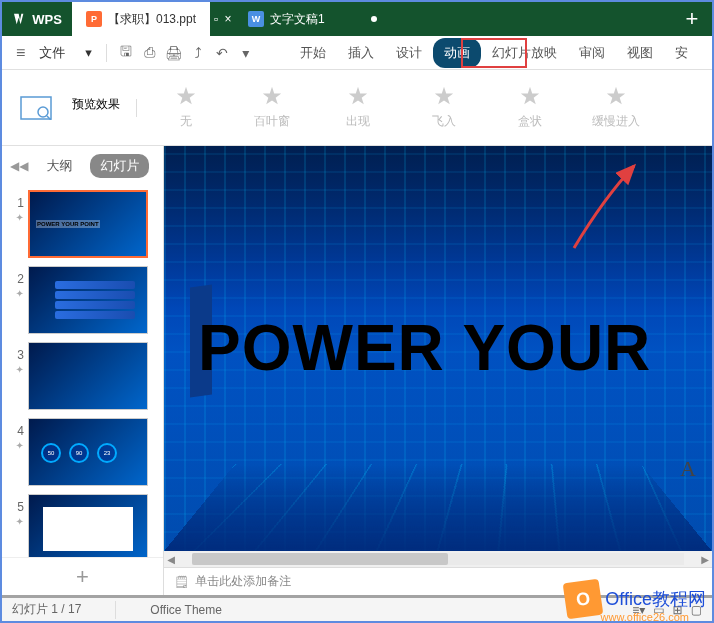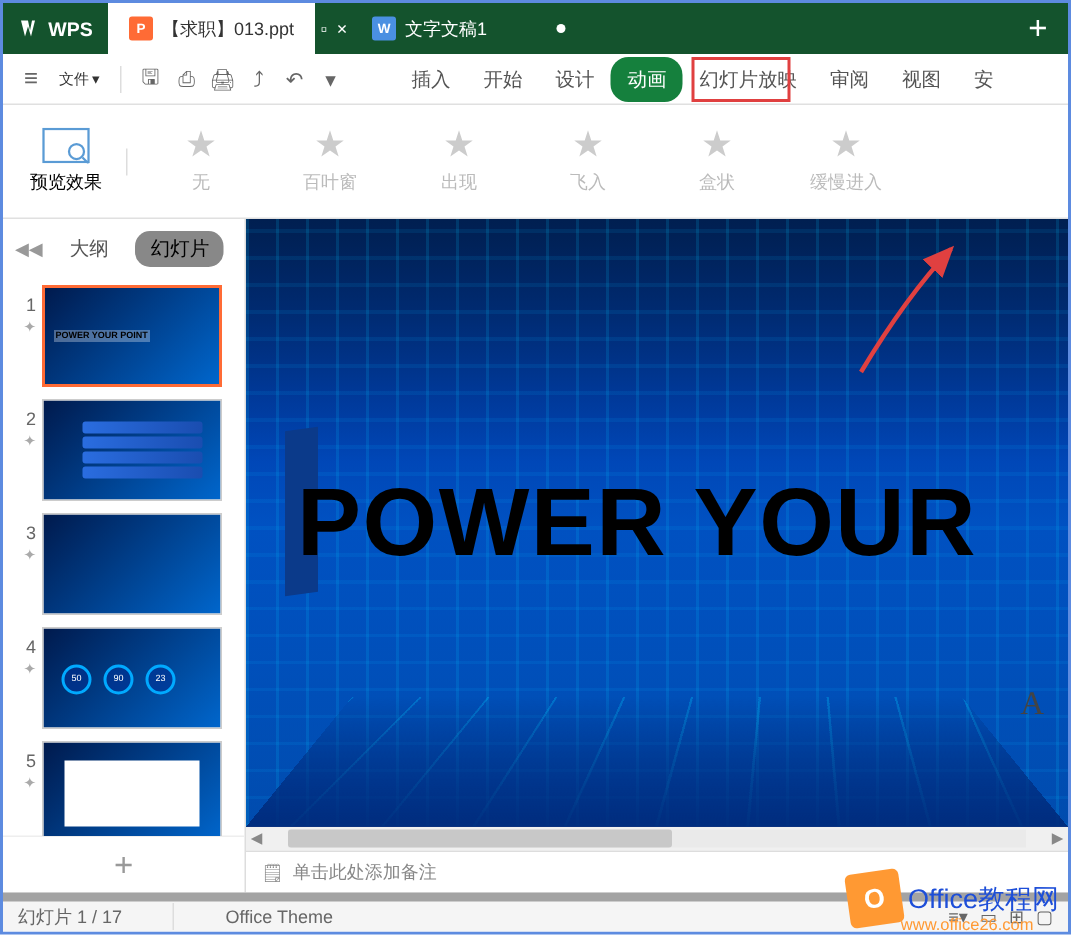--- a/index.html
+++ b/index.html
@@ -13,41 +13,41 @@
     .tab.active { background: #fff; color: #333; }
     .tab-icon { width: 16px; height: 16px; display: flex; align-items: center; justify-content: center; }
     .tab.active .tab-icon.ppt { background: #ff6b35; color: #fff; font-size: 9px; font-weight: bold; border-radius: 2px; }
     .tab-icon.doc { background: #4a90e2; color: #fff; font-size: 9px; font-weight: bold; border-radius: 2px; }
     .tab-badge { width: 6px; height: 6px; background: #fff; border-radius: 50%; margin-left: 40px; }
     .newtab { width: 40px; display: flex; align-items: center; justify-content: center; color: #fff; font-size: 22px; cursor: pointer; }
     .tab-sep { width: 12px; display:flex; align-items:center; justify-content:center; color:#fff; }
     
     .menubar { height: 34px; background: #fff; border-bottom: 1px solid #e0e0e0; display: flex; align-items: center; padding: 0 8px; gap: 2px; position: relative; }
     .hamburger { font-size: 16px; color: #666; padding: 0 6px; cursor: pointer; }
-    .file-menu { font-size: 10px; color: #333; padding: 0 6px; cursor: pointer; display: flex; align-items: center; gap: 2px; }
+    .file-menu { font-size: 13px; color: #333; padding: 0 6px; cursor: pointer; display: flex; align-items: center; gap: 20px; }
     .vsep { width: 1px; height: 18px; background: #ddd; margin: 0 6px; }
     .qat-icon { width: 22px; height: 22px; display: flex; align-items: center; justify-content: center; color: #666; cursor: pointer; font-size: 14px; }
     .menu-items { display: flex; margin-left: 30px; gap: 0; }
     .menu-item { padding: 6px 11px; font-size: 13px; color: #555; cursor: pointer; border-radius: 12px; }
-    .menu-item.active { background: #15803d; color: #fff; }
+    .menu-item.active { background: #0c4a6e; color: #fff; }
     .red-box { position: absolute; border: 2px solid #e04040; width: 66px; height: 30px; left: 459px; top: 2px; pointer-events: none; }
     
     .ribbon { height: 76px; background: #fff; display: flex; align-items: center; padding: 0 8px; border-bottom: 1px solid #e0e0e0; }
-    .preview-btn { display: flex; flex-direction: column; align-items: center; gap: 4px; padding: 0 10px; cursor: pointer; }
+    .preview-btn { display: flex; flex-direction: row; gap: 20px; padding: 0 10px; cursor: pointer; }
     .preview-btn svg { width: 32px; height: 24px; }
     .anim-list { display: flex; flex: 1; gap: 0; }
     .anim-item { display: flex; flex-direction: column; align-items: center; gap: 6px; width: 86px; color: #bbb; cursor: pointer; }
     .anim-item svg { width: 22px; height: 22px; fill: #ccc; }
     
     .workspace { display: flex; height: calc(100% - 34px - 34px - 76px - 26px); }
     .sidebar { width: 162px; background: #fff; border-right: 1px solid #ddd; display: flex; flex-direction: column; }
     .side-header { display: flex; align-items: center; padding: 8px; gap: 8px; }
     .side-collapse { color: #999; cursor: pointer; font-size: 12px; }
     .side-tab { font-size: 13px; color: #555; cursor: pointer; padding: 3px 10px; }
-    .side-tab.active { background: #888; color: #000000; border-radius: 10px; }
+    .side-tab.active { background: #888; color: #ffffff; border-radius: 10px; }
     .thumbs { flex: 1; overflow-y: auto; padding: 4px; }
     .thumb-row { display: flex; align-items: flex-start; gap: 4px; margin-bottom: 8px; }
     .thumb-num { width: 16px; text-align: right; color: #666; font-size: 12px; padding-top: 6px; }
     .thumb-star { color: #aaa; font-size: 10px; margin-top: 2px; }
     .thumb-numcol { display:flex; flex-direction:column; align-items:flex-end; width:18px; }
     .thumb-img { width: 120px; height: 68px; background: linear-gradient(135deg, #001a4d, #0066cc); border: 1px solid #ccc; position: relative; overflow: hidden; }
     .thumb-img.selected { border: 2px solid #ff6b35; }
     .thumb-text { position: absolute; left: 6px; top: 28px; font-size: 6px; font-weight: bold; color: #000; background: rgba(255,255,255,0.3); padding: 1px; }
     .thumb-circles { position:absolute; display:flex; gap:8px; top:24px; left:12px; }
     .thumb-circle { width:20px; height:20px; border:2px solid #0af; border-radius:50%; display:flex; align-items:center; justify-content:center; color:#fff; font-size:6px; background:rgba(0,50,150,0.6); }
@@ -72,21 +72,21 @@
     .a-mark { position:absolute; right:16px; top:310px; font-size:22px; color:#444; font-family: serif; }
     .arrow { position: absolute; left: 400px; top: 12px; width: 100px; height: 100px; pointer-events: none; }
     
     .hscroll { height: 16px; background: #f0f0f0; display: flex; align-items: center; }
     .hscroll-track { flex: 1; height: 12px; background: #eaeaea; margin: 0 14px; position: relative; }
     .hscroll-thumb { position: absolute; left: 0; width: 52%; height: 100%; background: #c8c8c8; border-radius: 2px; }
     .hscroll-arrow { width: 14px; text-align: center; color: #888; font-size: 10px; }
     
     .notes { height: 28px; background: #fff; border-top: 1px solid #ddd; display: flex; align-items: center; padding: 0 10px; gap: 6px; color: #888; }
     
-    .statusbar { height: 26px; background: #f5f5f5; border-top: 6px solid #a3a3a3; display: flex; align-items: center; padding: 0 10px; gap: 28px; color: #666; font-size: 12px; position: relative; }
+    .statusbar { height: 26px; background: #f5f5f5; border-top: 3px solid #a3a3a3; display: flex; align-items: center; padding: 0 10px; gap: 28px; color: #666; font-size: 12px; position: relative; }
     .status-right { margin-left: auto; display: flex; align-items: center; gap: 8px; }
     .watermark { position: absolute; right: 6px; bottom: 4px; display: flex; align-items: center; gap: 4px; }
     .watermark-icon { width: 36px; height: 36px; background: #ff9933; border-radius: 4px; display: flex; align-items: center; justify-content: center; color: #fff; font-weight: bold; font-size: 18px; transform: rotate(-8deg); position:relative; }
     .watermark-text { color: #1d4ed8; font-size: 18px; font-weight: normal; }
     .watermark-sub { color: #ff9933; font-size: 11px; position: absolute; right: 23px; bottom: -2px; }
   </style>
 </head>
 <body>
 
 <div class="titlebar">
@@ -119,22 +119,22 @@
       <span>▾</span>
     </span>
   <span class="vsep"></span>
   <span class="qat-icon">🖫</span>
   <span class="qat-icon">⎙</span>
   <span class="qat-icon">🖨</span>
   <span class="qat-icon">⤴</span>
   <span class="qat-icon">↶</span>
   <span class="qat-icon">▾</span>
   <div class="menu-items">
+    <span class="menu-item">开始</span>
     <span class="menu-item">插入</span>
-    <span class="menu-item">开始</span>
     <span class="menu-item">设计</span>
     <span class="menu-item active">动画</span>
     <span class="menu-item">幻灯片放映</span>
     <span class="menu-item">审阅</span>
     <span class="menu-item">视图</span>
     <span class="menu-item">安</span>
   </div>
   <div class="red-box"></div>
 </div>
 

